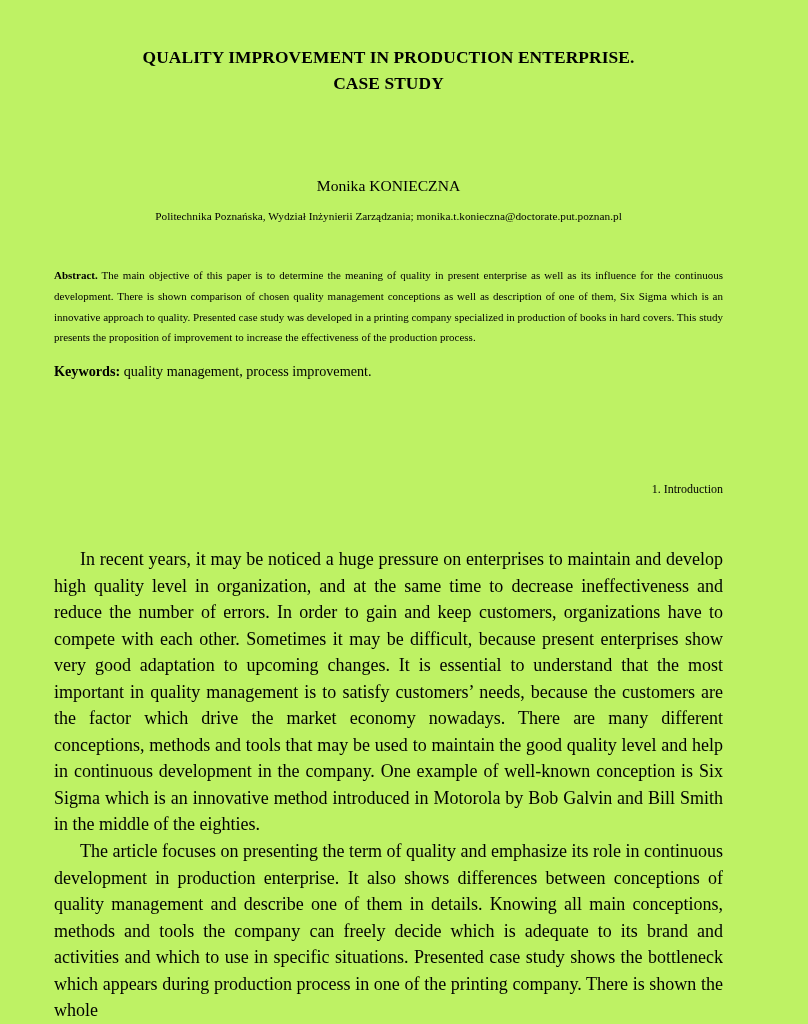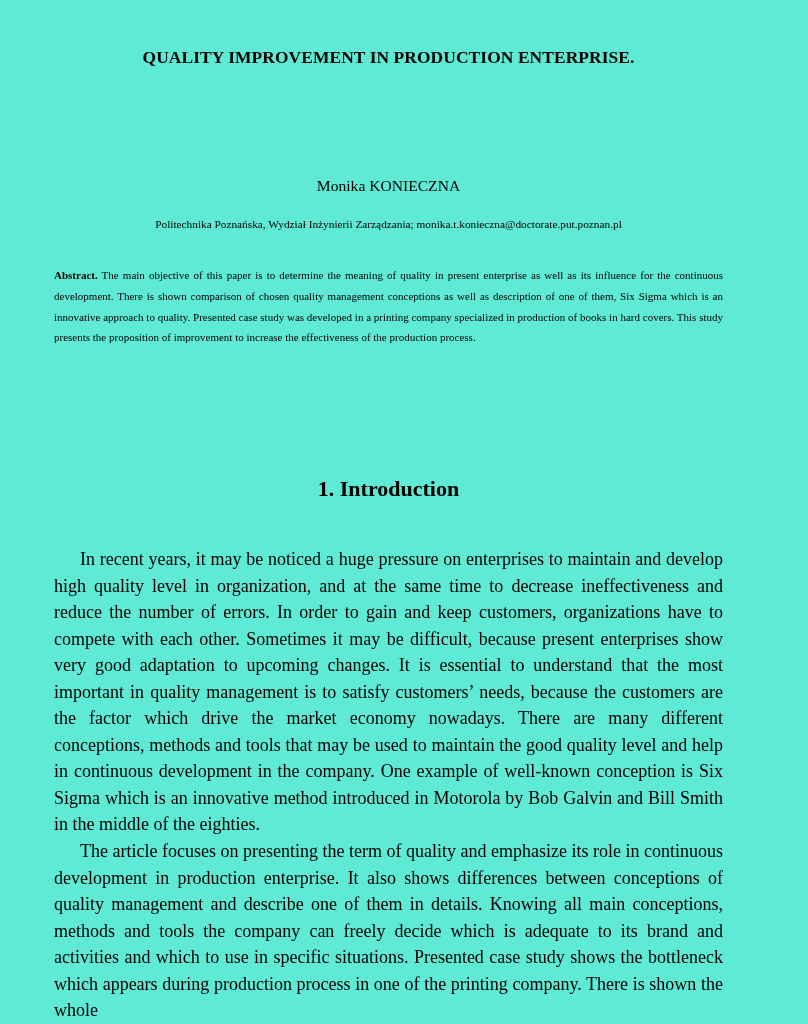--- a/index.html
+++ b/index.html
@@ -12,21 +12,21 @@
     font-family: "Liberation Serif", "DejaVu Serif", serif;
     color: #000000;
     -webkit-font-smoothing: antialiased;
   }
 
   .page {
     position: relative;
     width: 808px;
     height: 1024px;
     margin: 0 auto;
-    background: #5eead4;
+    background: #bef264;
     overflow: hidden;
     box-sizing: border-box;
   }
 
   
   .col {
     position: absolute;
     left: 54px;
     width: 669px;
   }
@@ -48,21 +48,21 @@
   .author-block {
     top: 176px;
     text-align: center;
   }
   .author-name {
     font-size: 15.6px;
     font-weight: normal;
     line-height: 20px;
   }
   .affiliation {
-    margin-top: 20px;
+    margin-top: 12px;
     font-size: 11.3px;
     font-weight: normal;
     line-height: 16px;
     white-space: nowrap;
   }
 
   
   .abstract-block {
     top: 265px;
   }
@@ -83,24 +83,24 @@
     line-height: 20.8px;
     text-align: left;
   }
   .keywords .lead {
     font-weight: bold;
   }
 
   
   .section-heading {
     top: 477px;
-    font-size: 22px;
-    font-weight: bold;
+    font-size: 12px;
+    font-weight: normal;
     line-height: 24px;
-    text-align: center;
+    text-align: right;
   }
 
   
   .body-block {
     top: 546px;
   }
   .body-par {
     margin: 0;
     font-size: 18px;
     line-height: 26.55px;
@@ -116,30 +116,32 @@
     width: 100%;
   }
 </style>
 </head>
 <body>
 
 <div class="page">
 
   <div class="col title-block">
     <div class="title-line">QUALITY IMPROVEMENT IN PRODUCTION ENTERPRISE.</div>
+    <div class="title-line">CASE STUDY</div>
   </div>
 
   <div class="col author-block">
     <div class="author-name">Monika KONIECZNA</div>
     <div class="affiliation">Politechnika Poznańska, Wydział Inżynierii Zarządzania; monika.t.konieczna@doctorate.put.poznan.pl</div>
   </div>
 
   <div class="col abstract-block">
     <p class="abstract-text"><span class="lead">Abstract.</span><span> The main objective of this paper is to determine the meaning of quality in present enterprise as well as its influence for the continuous development. There is shown comparison of chosen quality management conceptions as well as description of one of them, Six Sigma which is an innovative approach to quality. Presented case study was developed in a printing company specialized in production of books in hard covers. This study presents the proposition of improvement to increase the effectiveness of the production process.</span></p>
 
+    <p class="keywords"><span class="lead">Keywords:</span><span> quality management, process improvement.</span></p>
   </div>
 
   <div class="col section-heading">1. Introduction</div>
 
   <div class="col body-block">
     <p class="body-par">In recent years, it may be noticed a huge pressure on enterprises to maintain and develop high quality level in organization, and at the same time to decrease ineffectiveness and reduce the number of errors. In order to gain and keep customers, organizations have to compete with each other. Sometimes it may be difficult, because present enterprises show very good adaptation to upcoming changes. It is essential to understand that the most important in quality management is to satisfy customers’ needs, because the customers are the factor which drive the market economy nowadays. There are many different conceptions, methods and tools that may be used to maintain the good quality level and help in continuous development in the company. One example of well-known conception is Six Sigma which is an innovative method introduced in Motorola by Bob Galvin and Bill Smith in the middle of the eighties.</p>
     <p class="body-par continues">The article focuses on presenting the term of quality and emphasize its role in continuous development in production enterprise. It also shows differences between conceptions of quality management and describe one of them in details. Knowing all main conceptions, methods and tools the company can freely decide which is adequate to its brand and activities and which to use in specific situations. Presented case study shows the bottleneck which appears during production process in one of the printing company. There is shown the whole</p>
   </div>
 
 </div>

